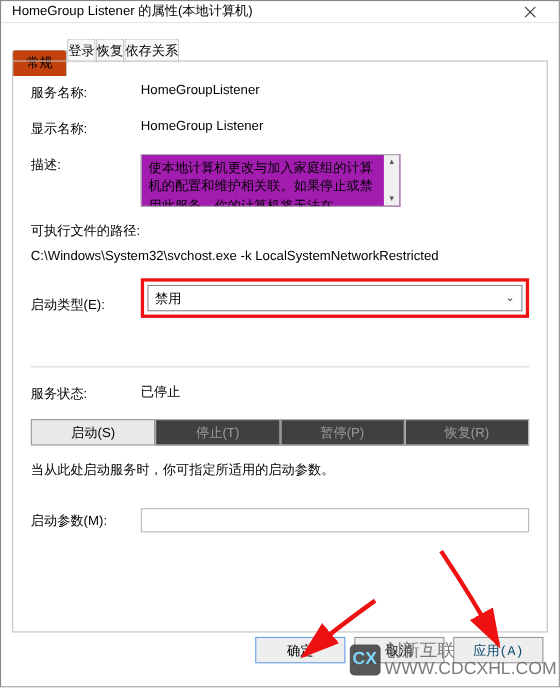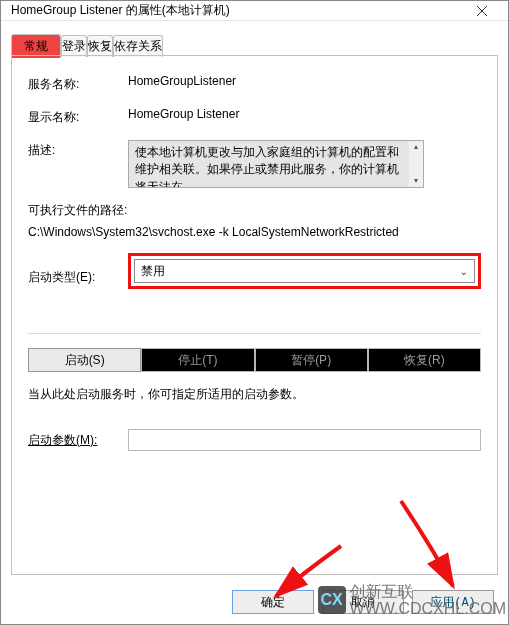--- a/index.html
+++ b/index.html
@@ -42,55 +42,55 @@
     display: flex;
     align-items: flex-end;
     position: relative;
     height: 24px;
   }
   .tab {
     border: 1px solid #c0c0c0;
     border-bottom: none;
     border-top-left-radius: 3px;
     border-top-right-radius: 3px;
-    background: #ef4444;
+    background: #c2410c;
     padding: 3px 12px;
     margin-right: 0px;
     font-size: 12px;
     position: relative;
-    top: 3px;
+    top: 14px;
     cursor: pointer;
   }
   .tab.inactive {
     background: #f8f8f8;
     top: 2px;
     padding: 2px 0;
     margin-top: 16px;
   }
   .tabpanel {
     border: 1px solid #c0c0c0;
     height: 520px;
     padding: 18px 16px 12px 16px;
     position: relative;
   }
 
   .row { display: flex; margin-bottom: 14px; align-items: flex-start; }
   .row .label { width: 100px; flex-shrink: 0; padding-top: 2px; }
   .row .value { flex: 1; }
 
   .desc-box {
-    width: 296px;
+    width: 236px;
     height: 48px;
     border: 1px solid #aaa;
     padding: 3px 14px 3px 6px;
     font-size: 12px;
     line-height: 1.45;
     overflow: hidden;
     position: relative;
-    background: #e5e5e5;
+    background: #a21caf;
   }
   .desc-scroll {
     position: absolute;
     right: 0; top: 0; bottom: 0; width: 14px;
     background: #f0f0f0;
     display: flex; flex-direction: column; justify-content: space-between;
     align-items: center;
   }
   .desc-scroll .arrow { font-size: 8px; color: #555; line-height: 12px; user-select: none; }
 
@@ -119,52 +119,52 @@
     pointer-events: none;
   }
 
   .hr { border-top: 1px solid #d8d8d8; margin: 34px 0 14px 0; }
 
   .btn-row { display: flex; margin: 8px 0 14px 0; }
   .svc-btn {
     flex: 1;
     height: 24px;
     border: 1px solid #b8b8b8;
-    background: #000000;
+    background: #404040;
     font-size: 12px;
     display: flex; align-items: center; justify-content: center;
     cursor: pointer;
   }
   .svc-btn.enabled {
     background: #e9e9e9;
     color: #000;
     border-color: #999;
   }
   .svc-btn.disabled {
     color: #9a9a9a;
     cursor: default;
   }
 
   .hint { margin: 4px 0 26px 0; }
 
   .param-row { display: flex; align-items: center; }
-  .param-row .label { width: 100px; text-decoration: underline; }
+  .param-row .label { width: 100px; }
   .param-input {
     flex: 1;
     height: 22px;
     border: 1px solid #b8b8b8;
     background: #fff;
     padding: 0 4px;
     font-size: 12px;
   }
 
   .dlg-buttons {
     position: absolute;
     right: 14px;
-    bottom: 10px;
+    bottom: 21px;
     display: flex;
     gap: 8px;
     align-items: center;
   }
   .dlg-btn {
     width: 82px; height: 24px;
     border: 1px solid #999;
     background: #eee;
     font-size: 12px;
     display: flex; align-items: center; justify-content: center;
@@ -264,20 +264,24 @@
             <div class="select-box">
               <span>禁用</span>
               <span class="caret">⌄</span>
             </div>
           </div>
         </div>
       </div>
 
       <div class="hr"></div>
 
+      <div class="row">
+        <div class="label">服务状态:</div>
+        <div class="value">已停止</div>
+      </div>
 
       <div class="btn-row">
         <div class="svc-btn enabled">启动(S)</div>
         <div class="svc-btn disabled">停止(T)</div>
         <div class="svc-btn disabled">暂停(P)</div>
         <div class="svc-btn disabled">恢复(R)</div>
       </div>
 
       <div class="hint">当从此处启动服务时，你可指定所适用的启动参数。</div>
 

